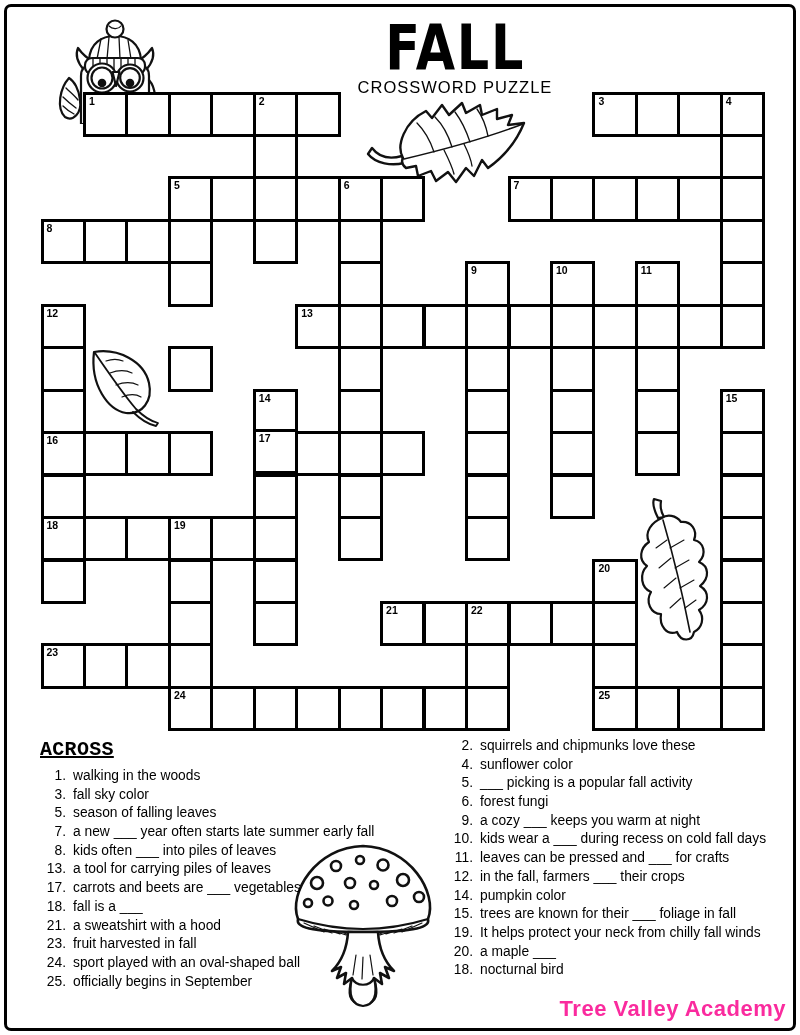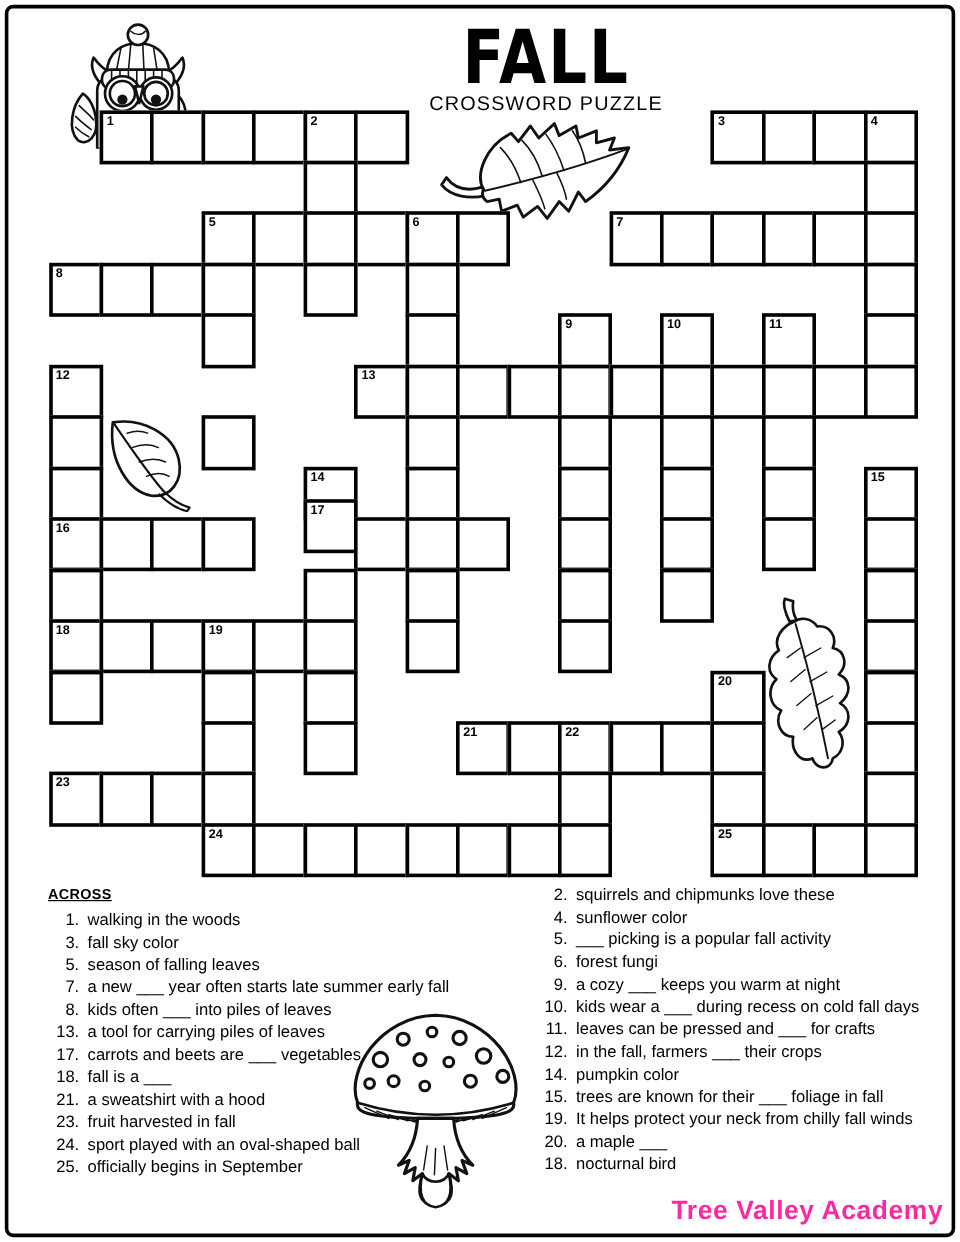--- a/index.html
+++ b/index.html
@@ -15,21 +15,21 @@
   .sub-title{font-size:16.5px;letter-spacing:1px;margin-top:0px;}
   
   #grid{position:absolute;left:0;top:0;z-index:2;}
   .cell{position:absolute;width:45.4px;height:45.4px;border:3px solid #000;background:#fff;
         box-sizing:border-box;}
   .cellnum{position:absolute;left:3px;top:0px;font-size:10.5px;font-weight:bold;line-height:13px;}
   
   .illus{position:absolute;z-index:1;}
   
   .cluecol{position:absolute;top:738px;z-index:3;}
-  .cluecol h2{font-size:12px;margin:0 0 7px 0;text-decoration:underline;letter-spacing:.3px;}
+  .cluecol h2{font-size:20px;margin:0 0 7px 0;text-decoration:underline;letter-spacing:.3px;font-family:Liberation Mono, monospace;}
   .cluecol ul{list-style:none;margin:0;padding:0;}
   .cluecol li{display:flex;height:18.7px;font-size:13.8px;align-items:baseline;}
   .cluecol li .num{width:26px;text-align:right;flex:none;padding-right:7px;}
   .down li .num{width:32px;}
   .cluecol li .txt{white-space:nowrap;}
   .brand{position:absolute;right:14px;top:996px;font-size:22px;font-weight:bold;
          letter-spacing:.5px;z-index:4;}
   svg path,svg circle,svg ellipse,svg line,svg rect{vector-effect:non-scaling-stroke;}
 </style>
 </head>
@@ -238,21 +238,21 @@
       <div class="cell" style="left: 634.8px; top: 388.7px;"></div>
       <div class="cell" style="left: 719.7px; top: 388.7px;">
         <span class="cellnum">15</span>
       </div>
       <div class="cell" style="left: 40.5px; top: 431.1px;">
         <span class="cellnum">16</span>
       </div>
       <div class="cell" style="left: 83px; top: 431.1px;"></div>
       <div class="cell" style="left: 125.4px; top: 431.1px;"></div>
       <div class="cell" style="left: 167.9px; top: 431.1px;"></div>
-      <div class="cell" style="left: 252.8px; top: 416px;">
+      <div class="cell" style="left: 252.8px; top: 429px;">
         <span class="cellnum">17</span>
       </div>
       <div class="cell" style="left: 295.2px; top: 431.1px;"></div>
       <div class="cell" style="left: 337.7px; top: 431.1px;"></div>
       <div class="cell" style="left: 380.1px; top: 431.1px;"></div>
       <div class="cell" style="left: 465px; top: 431.1px;"></div>
       <div class="cell" style="left: 549.9px; top: 431.1px;"></div>
       <div class="cell" style="left: 634.8px; top: 431.1px;"></div>
       <div class="cell" style="left: 719.7px; top: 431.1px;"></div>
       <div class="cell" style="left: 40.5px; top: 473.6px;"></div>

